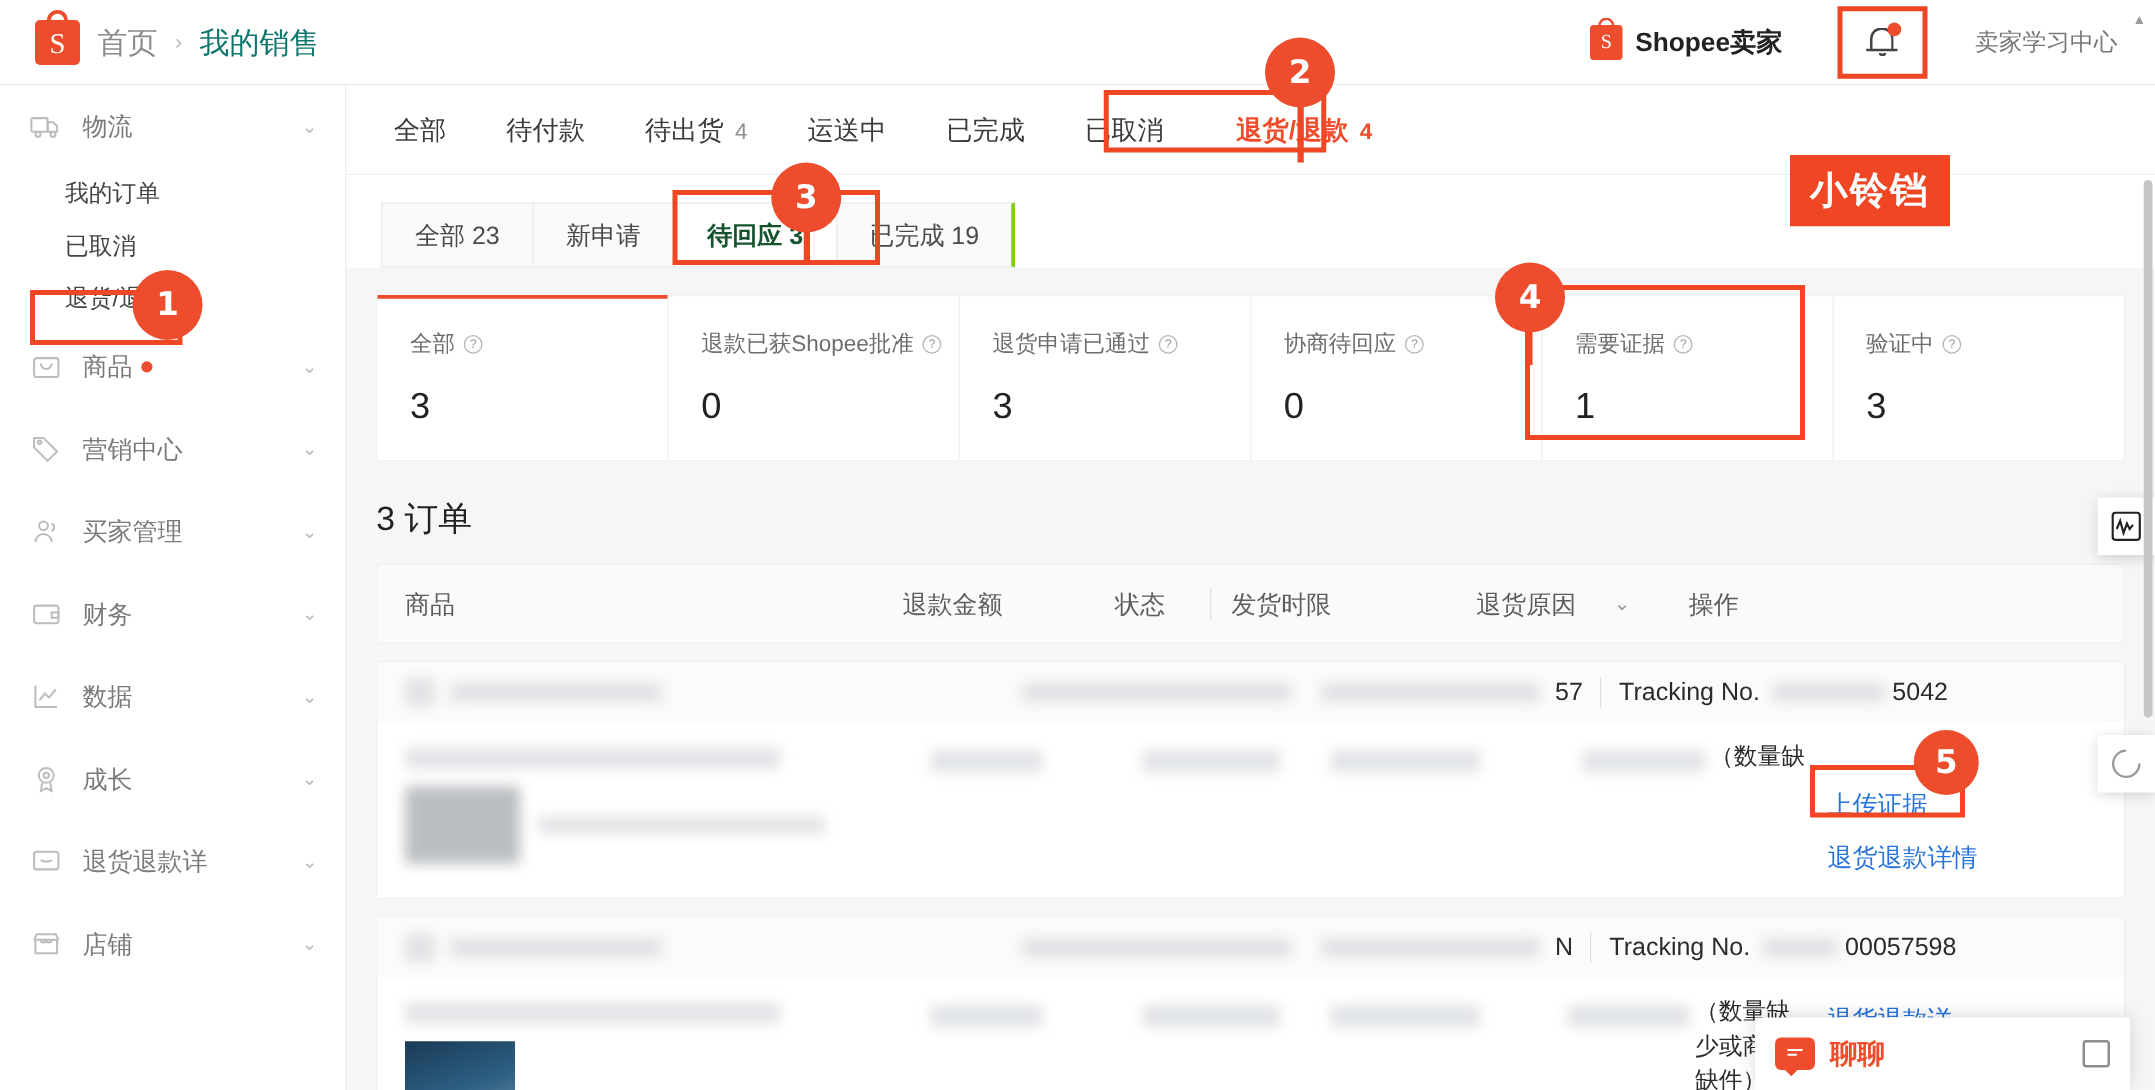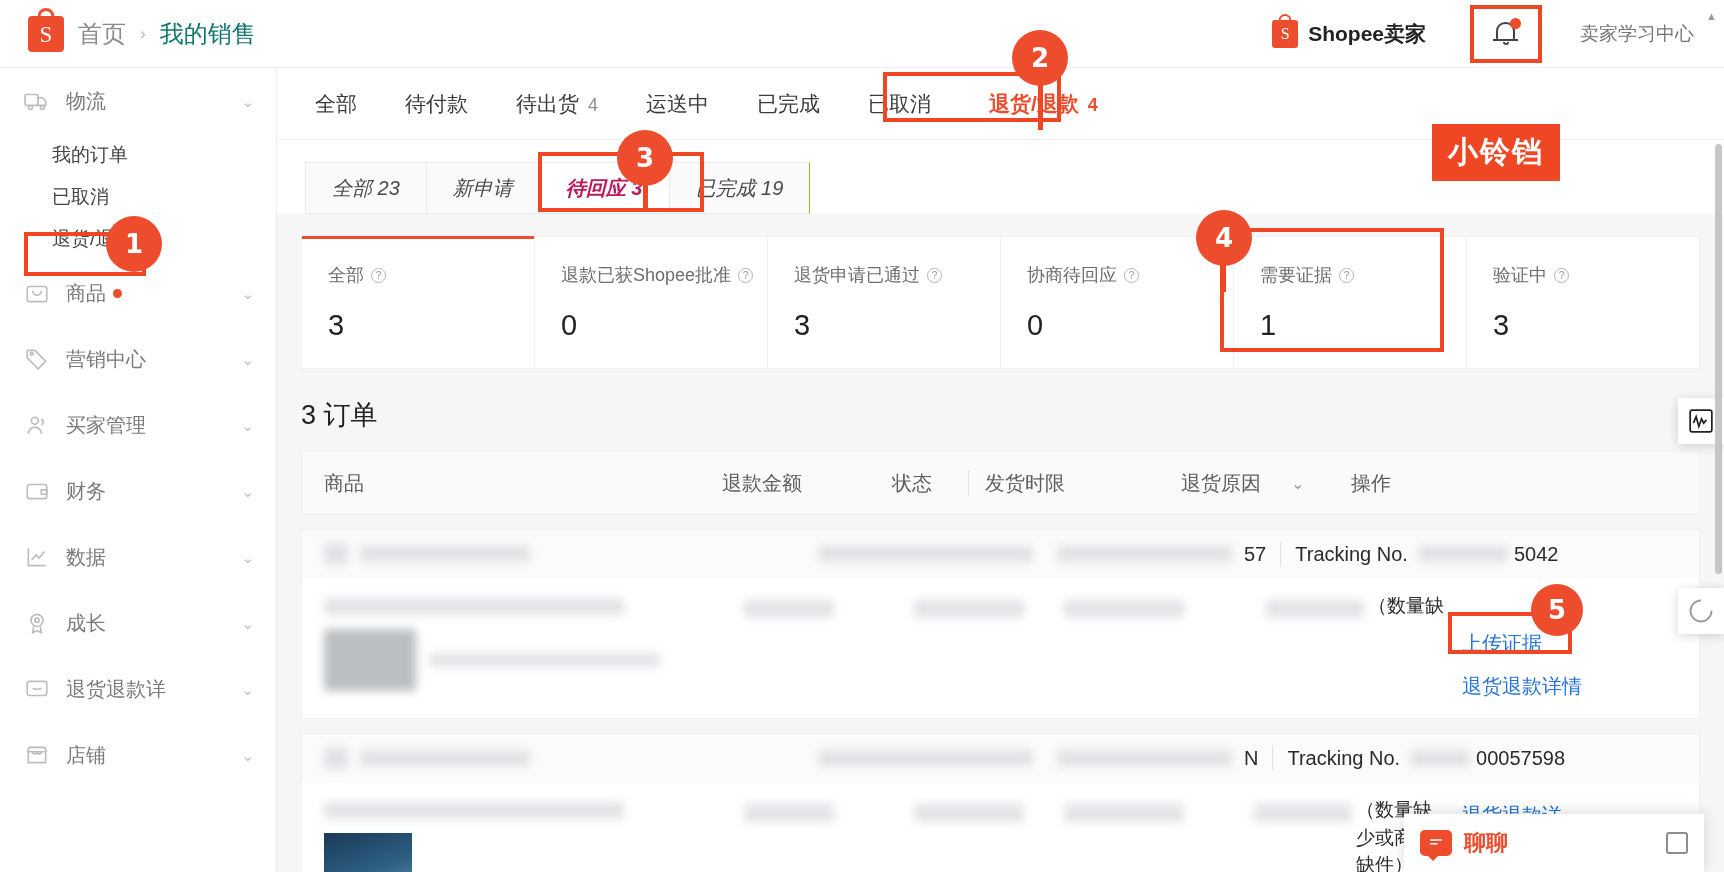--- a/index.html
+++ b/index.html
@@ -115,24 +115,24 @@
   }
   .tab .cnt { font-size: 18px; color: #8e8e8e; margin-left: 9px; }
   .tab.active { color: #ee4d2d; font-weight: bold; }
   .tab.active .cnt { color: #ee4d2d; }
 
   .subtabs { display: flex; padding: 22px 0 0 28px; background: #fff; }
   .subtab {
     height: 52px; min-width: 96px; padding: 0 26px;
     display: flex; align-items: center; justify-content: center;
     background: #fafafa; border: 1px solid #eaeaea; border-right: none;
-    font-size: 20px; color: #4a4a4a; cursor: pointer; white-space: nowrap; font-style: italic;
-  }
-  .subtab:last-child { border-right: 1px solid #84cc16; }
-  .subtab.active { background: #fff; color: #be185d; font-weight: bold; border-color: #eaeaea; }
+    font-size: 20px; color: #4a4a4a; cursor: pointer; white-space: nowrap;
+  }
+  .subtab:last-child { border-right: 3px solid #84cc16; }
+  .subtab.active { background: #fff; color: #14532d; font-weight: bold; border-color: #eaeaea; }
 
   .stats { display: flex; background: #fff; margin: 22px 24px 0 24px; border: 1px solid #f0f0f0; }
   .stat {
     flex: 1; padding: 26px 0 26px 26px; position: relative; border-right: 1px solid #f0f0f0;
     cursor: pointer; min-height: 108px;
   }
   .stat:last-child { border-right: none; }
   .stat.active { background: #fff; }
   .stat.active::before {
     content: ""; position: absolute; left: 0; top: -1px; right: 0; height: 3px; background: #ee4d2d;

